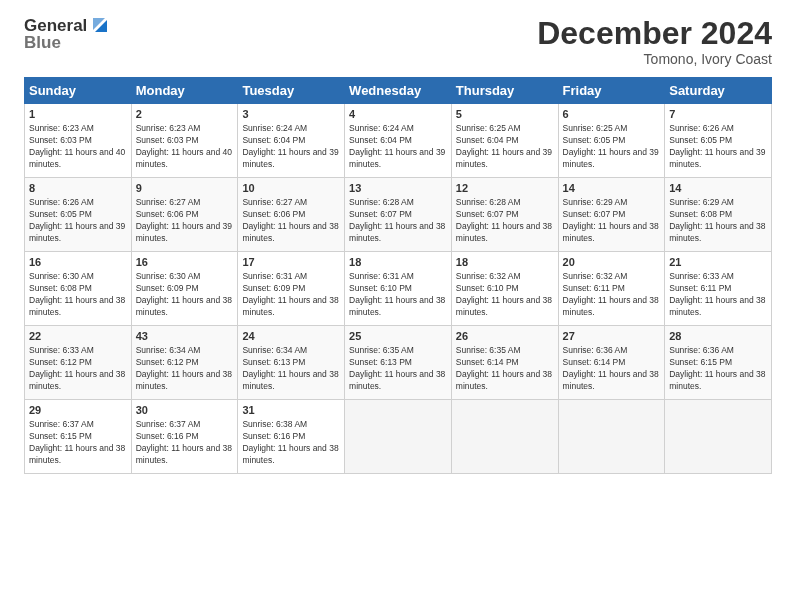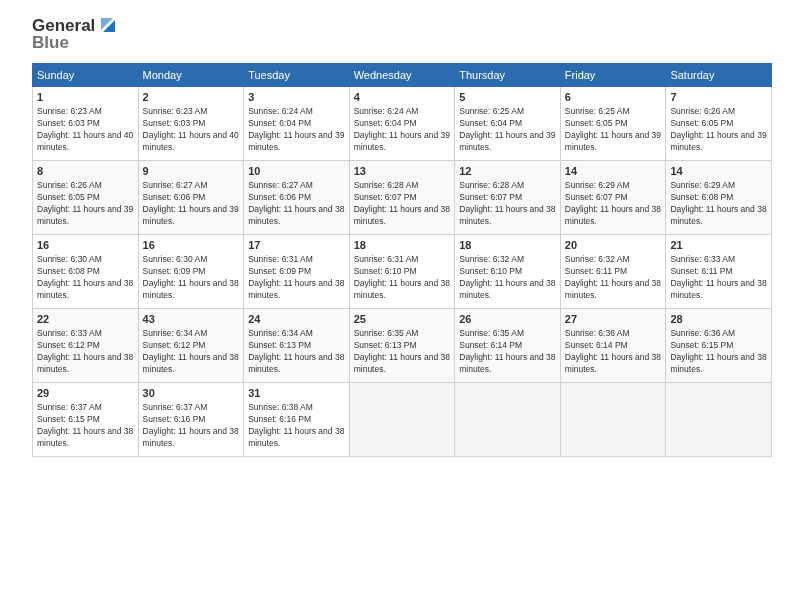--- a/index.html
+++ b/index.html
@@ -6,21 +6,21 @@
     body {
       font-family: Arial, sans-serif;
       background: #fff;
       width: 792px;
       height: 612px;
       overflow: hidden;
     }
     .page {
       width: 792px;
       height: 612px;
-      padding: 16px 20px 12px 32px;
+      padding: 16px 20px 12px 24px;
       background: #fff;
     }
     .header {
       display: flex;
       justify-content: space-between;
       align-items: flex-start;
       margin-bottom: 10px;
     }
     .title-area {
       text-align: right;
@@ -38,22 +38,22 @@
     .calendar {
       width: 100%;
       border-collapse: collapse;
       font-size: 9.5px;
     }
     .calendar th {
       background: #2b6cb0;
       color: white;
       padding: 5px 4px;
       text-align: left;
-      font-size: 11px;
-      font-weight: normal;
+      font-size: 13px;
+      font-weight: bold;
       border: 1px solid #2b6cb0;
       margin-left: 10px;
     }
     .calendar td {
       vertical-align: top;
       padding: 3px 4px;
       border: 1px solid #d0d0d0;
       width: 14.28%;
       height: 74px;
       background: #fff;
@@ -103,20 +103,24 @@
     <div class="logo-wrapper">
       <div class="logo-line1">
         <span class="general-text">General</span>
         <svg width="22" height="22" viewBox="0 0 22 22" style="margin-left:2px;margin-top:-2px;">
           <polygon points="6,18 18,6 18,18" fill="#1a73c8"></polygon>
           <polygon points="4,4 16,4 4,16" fill="#1a73c8" opacity="0.6"></polygon>
         </svg>
       </div>
       <div style="font-size:17px;font-weight:bold;color:#737373;margin-top:-3px;">Blue</div>
     </div>
+    <div class="title-area">
+      <div class="month-title">December 2024</div>
+      <div class="location">Tomono, Ivory Coast</div>
+    </div>
   </div>
 
   <table class="calendar">
     <thead>
       <tr>
       <th>Sunday</th>
           <th>Monday</th>
           <th>Tuesday</th>
           <th>Wednesday</th>
           <th>Thursday</th>

